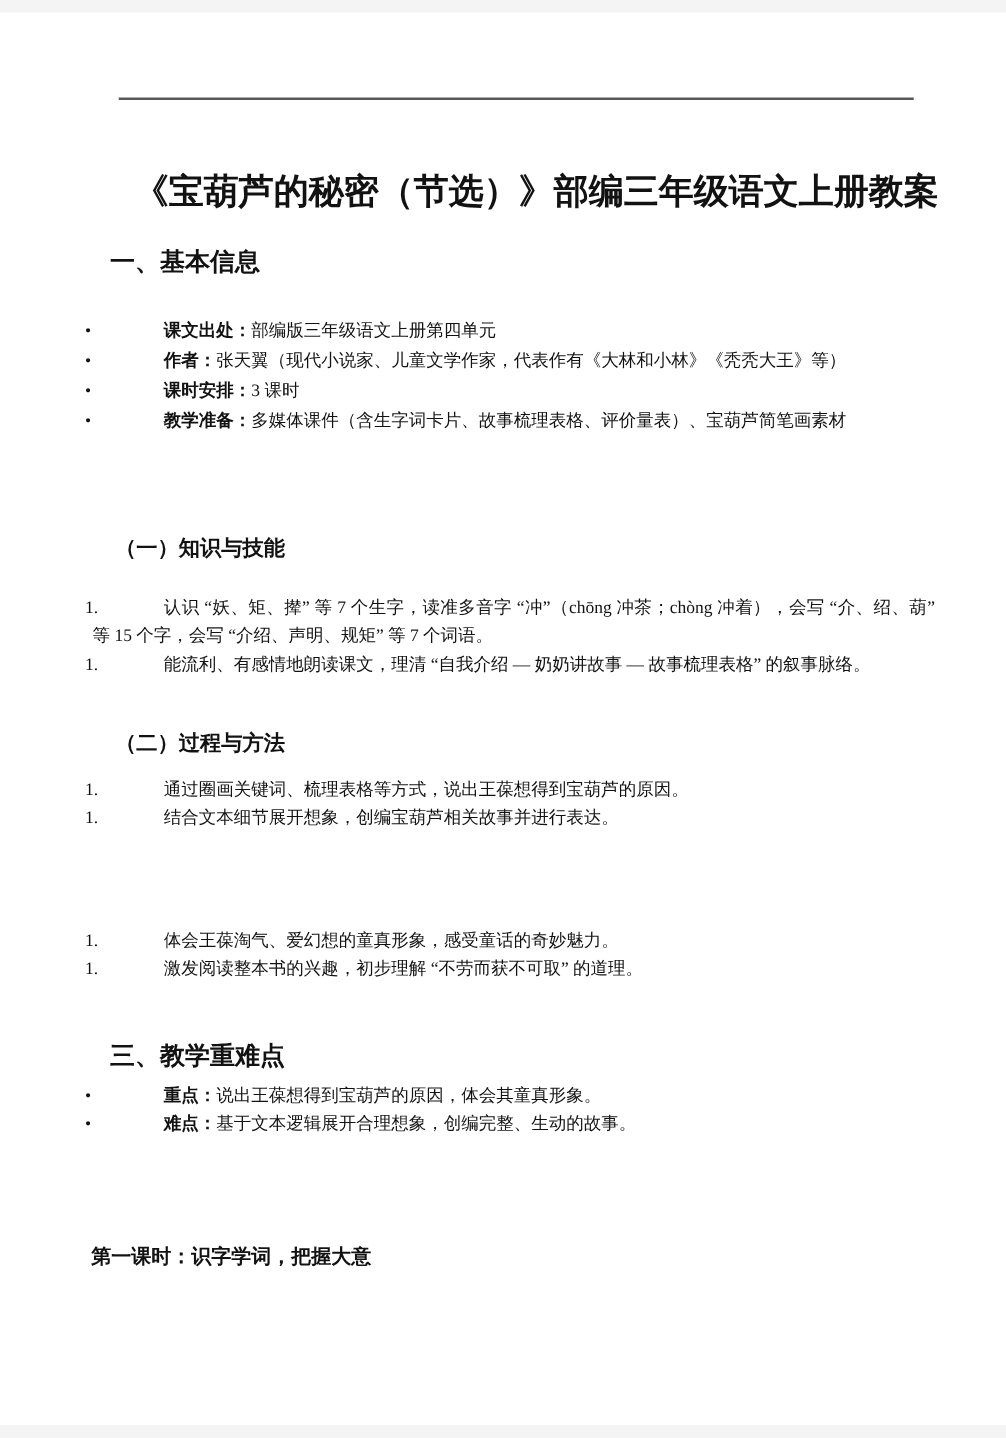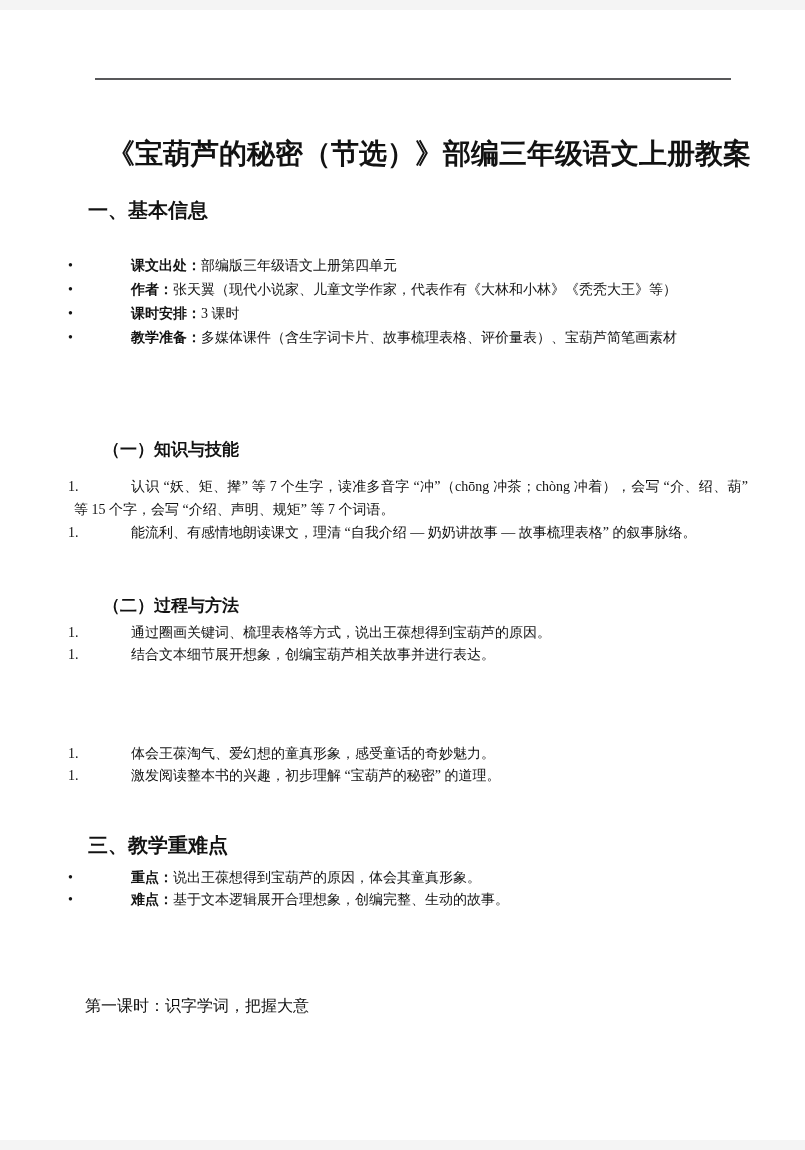--- a/index.html
+++ b/index.html
@@ -56,21 +56,21 @@
     white-space: nowrap;
     font-family: Liberation Serif, serif;
   }
   .h2-basic   { top: 184px; }
   .h2-obj     { top: 351px; }
   .h2-keypts  { top: 819px; }
   .h2-process { top: 918px; }
   .h3 {
     position: absolute;
     left: 88px;
-    margin: 15px;
+    margin: 4px;
     font-size: 17px;
     font-weight: bold;
     line-height: 1.3;
     white-space: nowrap;
   }
   .h3-knowledge { top: 414px; }
   .h3-method    { top: 570px; text-align: right; }
   .h3-emotion   { top: 682px; }
   .list {
     position: absolute;
@@ -90,25 +90,25 @@
     top: 0;
   }
   .li p {
     margin: 0 0 0 14px;
     text-indent: 57px;
     text-align: justify;
   }
   .li p b { font-weight: bold; }
   .lesson-line {
     position: absolute;
-    left: 85px;
+    left: 73px;
     top: 986px;
     margin: 0;
     font-size: 16px;
-    font-weight: normal;
+    font-weight: bold;
     line-height: 1.3;
     white-space: nowrap;
   }
 </style>
 </head>
 <body>
 
 <div class="viewport">
   <div class="page">
 
@@ -165,21 +165,21 @@
     </div>
 
 
     <div class="list list-emot">
       <div class="li">
         <span class="marker">1.</span>
         <p>体会王葆淘气、爱幻想的童真形象，感受童话的奇妙魅力。</p>
       </div>
       <div class="li">
         <span class="marker">1.</span>
-        <p>激发阅读整本书的兴趣，初步理解 “宝葫芦的秘密” 的道理。</p>
+        <p>激发阅读整本书的兴趣，初步理解 “不劳而获不可取” 的道理。</p>
       </div>
     </div>
 
     <h2 class="h2 h2-keypts">三、教学重难点</h2>
 
     <div class="list list-keypts">
       <div class="li">
         <span class="marker">•</span>
         <p><b>重点：</b><span>说出王葆想得到宝葫芦的原因，体会其童真形象。</span></p>
       </div>

